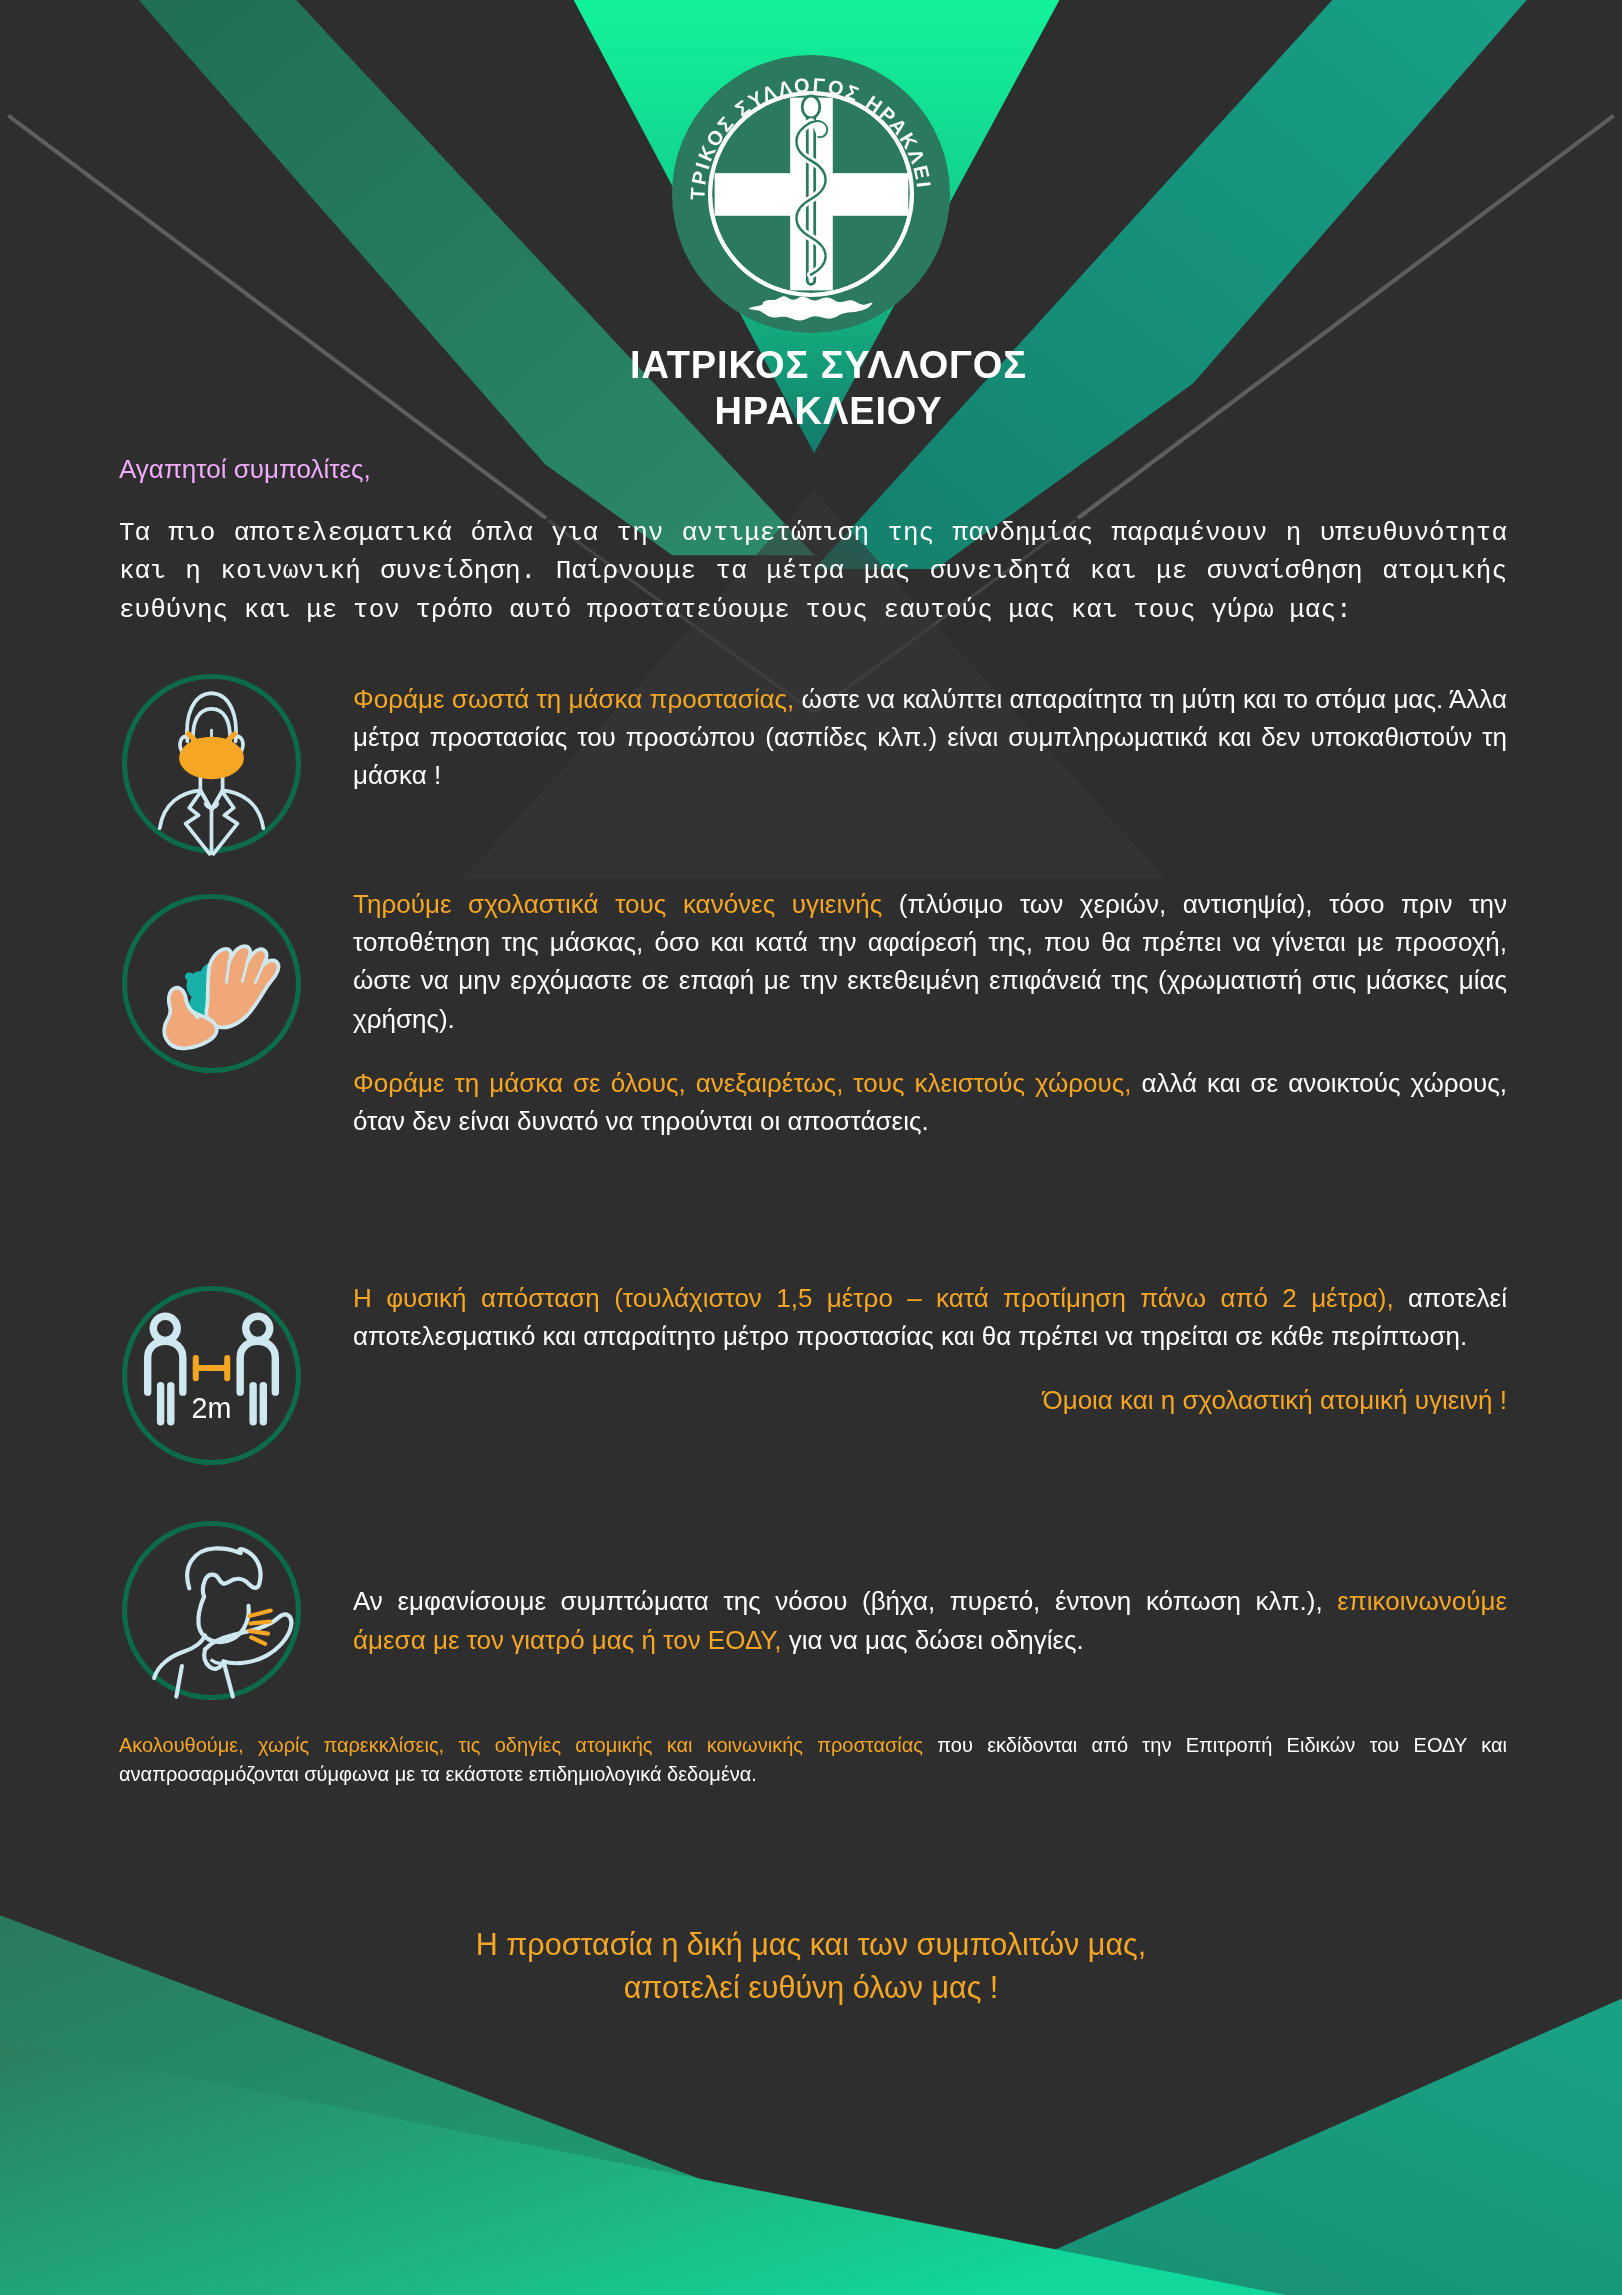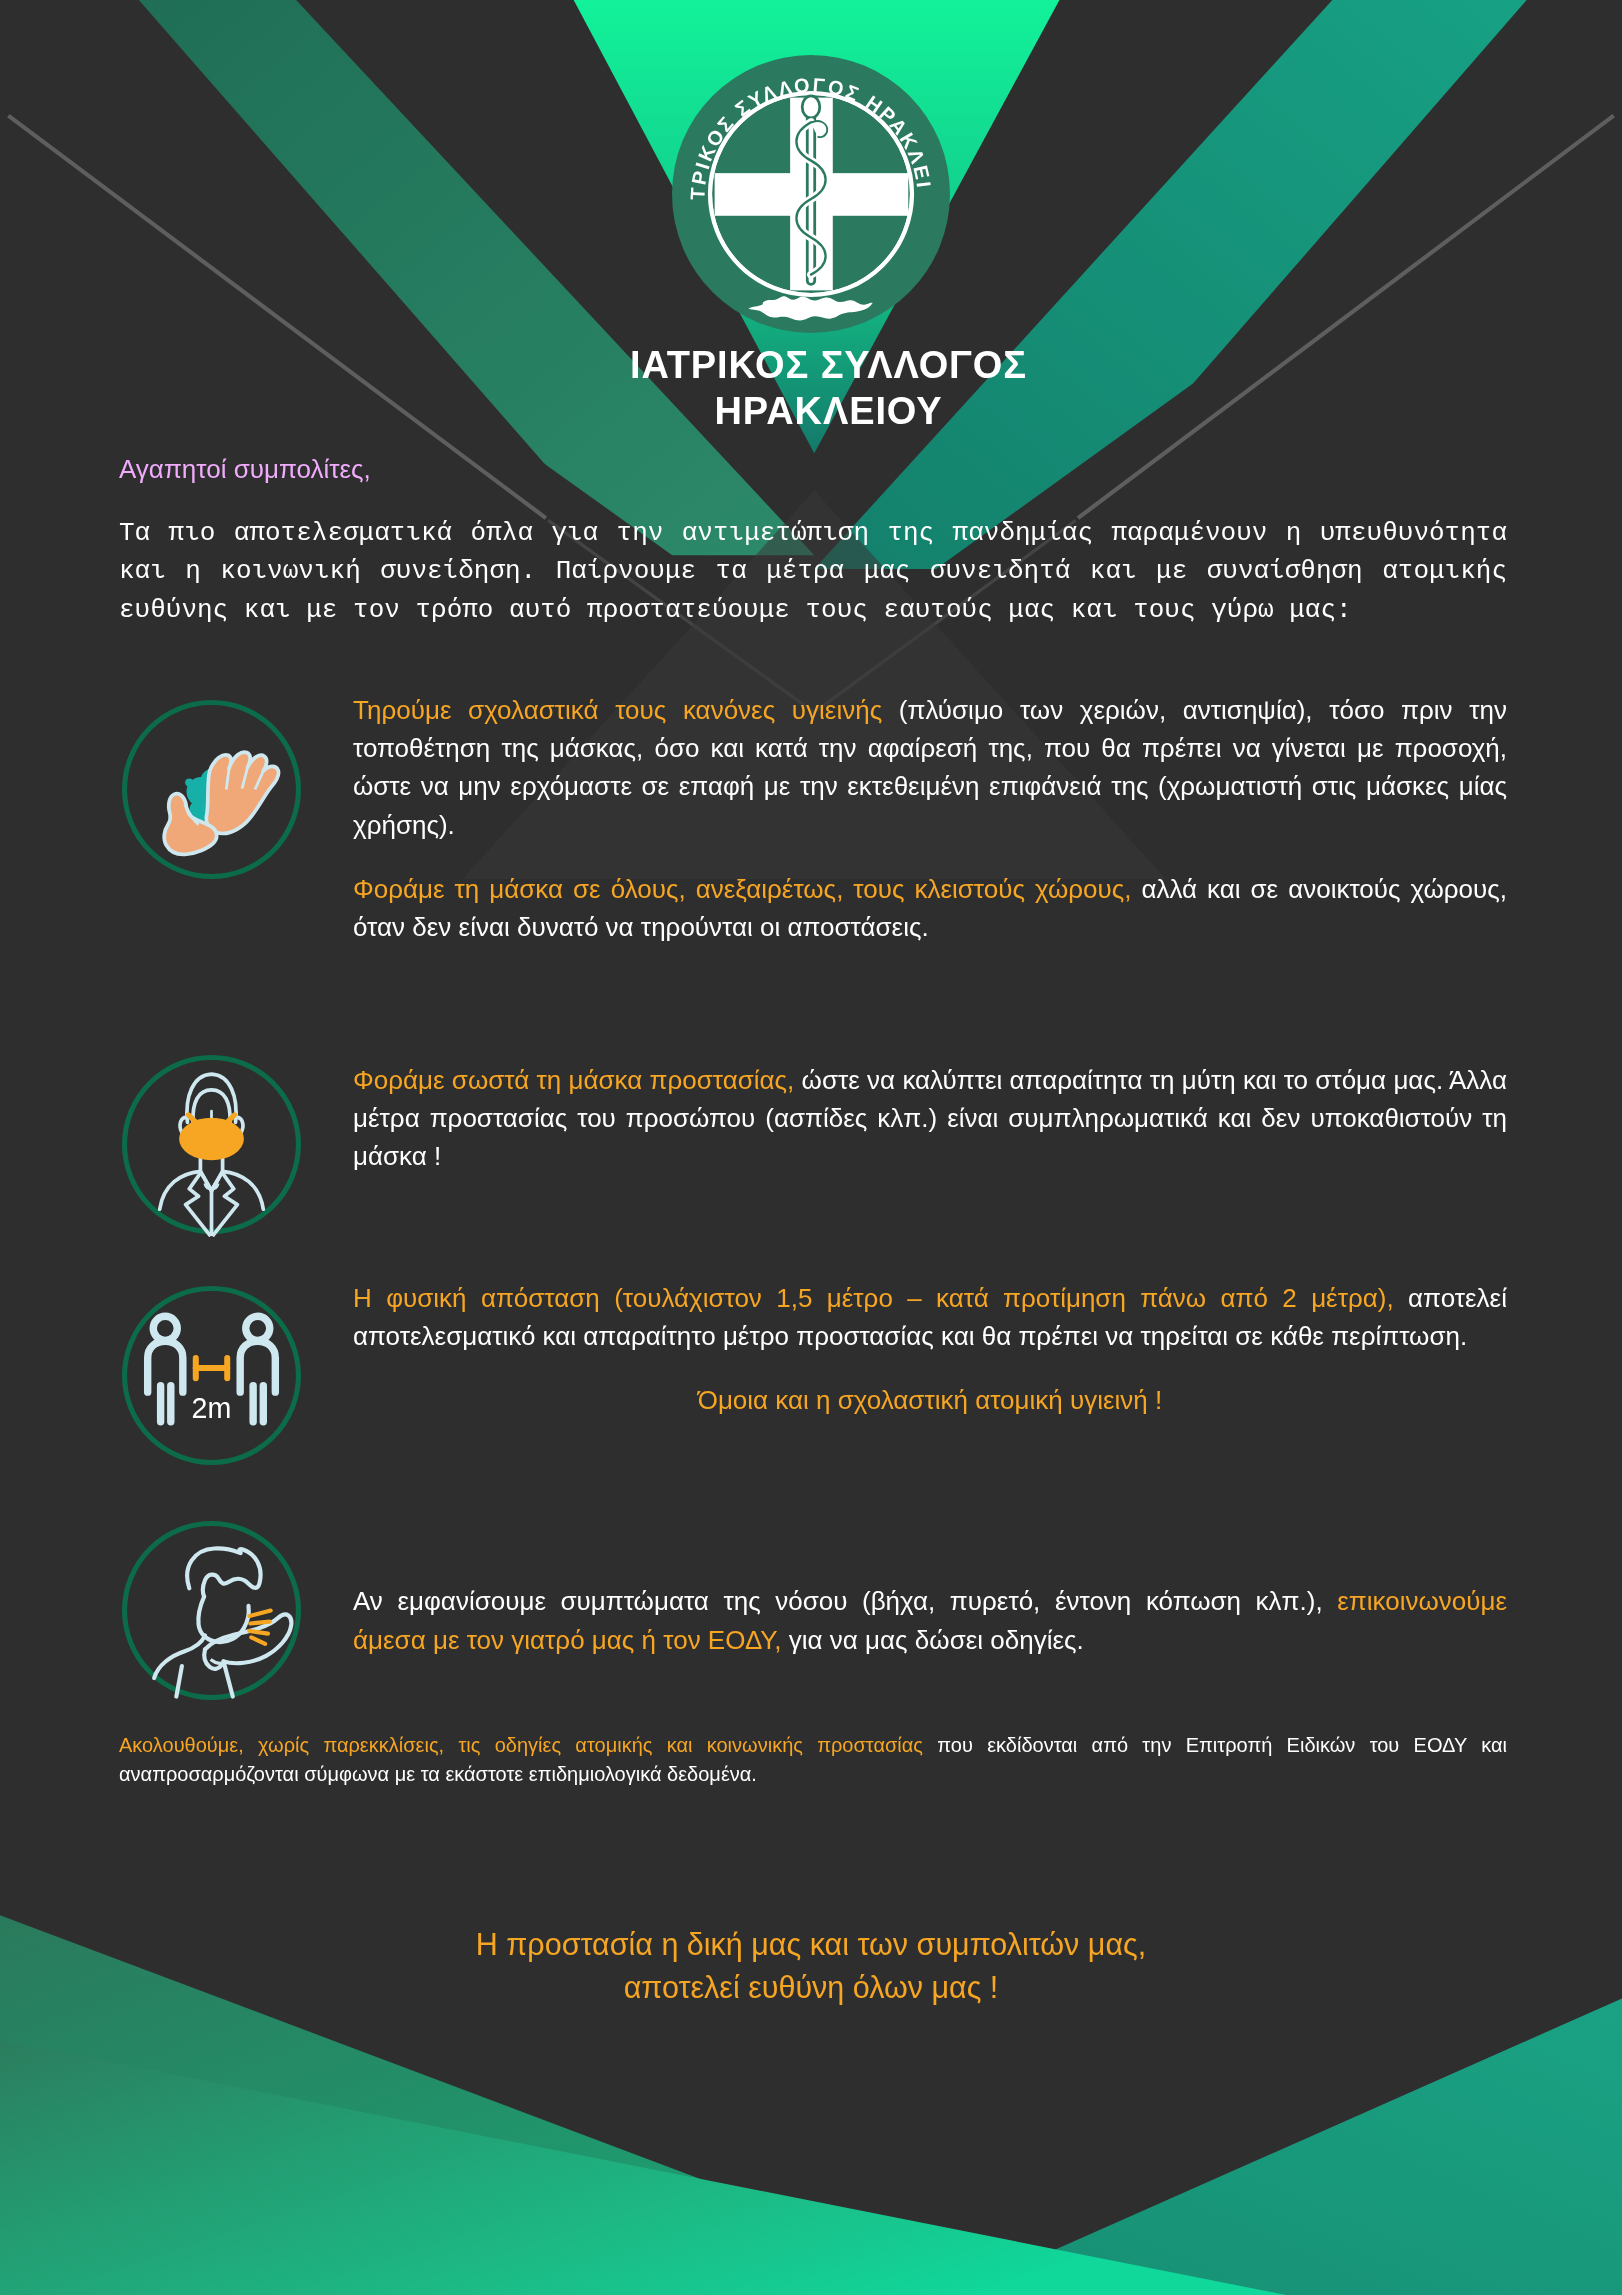--- a/index.html
+++ b/index.html
@@ -120,21 +120,21 @@
     font-size: 26px;
     line-height: 1.47;
     text-align: justify;
     text-justify: inter-word;
     font-family:"Liberation Sans", sans-serif;
   }
   .para + .para { margin-top: 26px; }
 
   .hl { color:#f7a623; }
 
-  .para-line-last { text-align:center; }
+  .para-line-last { text-align:right; }
 
   
   .closing {
     position:absolute;
     left: 119px;
     top: 1731px;
     width: 1388px;
     color:#ffffff;
     font-size: 20px;
     line-height: 1.47;
@@ -274,20 +274,57 @@
     <span class="brand-line">ΗΡΑΚΛΕΙΟΥ</span>
   </div>
 
   <div class="content">
     <div class="greeting">Αγαπητοί συμπολίτες,</div>
     <div class="intro">Τα πιο αποτελεσματικά όπλα για την αντιμετώπιση της πανδημίας παραμένουν η υπευθυνότητα και η κοινωνική συνείδηση. Παίρνουμε τα μέτρα μας συνειδητά και με συναίσθηση ατομικής ευθύνης και με τον τρόπο αυτό προστατεύουμε τους εαυτούς μας και τους γύρω μας:</div>
   </div>
 
   <div class="blocks">
 
+    <div class="row" style="min-height:194px;">
+      <div class="icon-col">
+        <div class="icon-holder" style="top:-8.3px;">
+          <svg viewBox="0 0 400 400" xmlns="http://www.w3.org/2000/svg">
+            <circle cx="200" cy="200" r="188" fill="none" stroke="#0c6b49" stroke-width="11"></circle>
+
+            <path d="M 148 152 C 142 96 160 50 200 48 C 240 50 258 96 252 152" fill="none" stroke="#cfe8ef" stroke-width="8" stroke-linecap="round"></path>
+            <path d="M 160 152 C 158 108 172 82 200 82 C 228 82 242 108 240 152" fill="none" stroke="#cfe8ef" stroke-width="8" stroke-linecap="round"></path>
+
+            <path d="M 150 142 C 132 138 128 160 136 174 C 142 184 150 182 152 178" fill="none" stroke="#cfe8ef" stroke-width="8" stroke-linecap="round"></path>
+            <path d="M 250 142 C 268 138 272 160 264 174 C 258 184 250 182 248 178" fill="none" stroke="#cfe8ef" stroke-width="8" stroke-linecap="round"></path>
+
+            <path d="M 200 128 L 200 142 C 200 148 206 150 210 147" fill="none" stroke="#cfe8ef" stroke-width="6" stroke-linecap="round"></path>
+
+            <path d="M 176 212 L 176 258" stroke="#cfe8ef" stroke-width="8" stroke-linecap="round" fill="none"></path>
+            <path d="M 224 212 L 224 258" stroke="#cfe8ef" stroke-width="8" stroke-linecap="round" fill="none"></path>
+
+            <path d="M 88 340 C 96 286 134 262 176 258 L 200 300 L 224 258 C 266 262 304 286 312 340" fill="none" stroke="#cfe8ef" stroke-width="8" stroke-linecap="round" stroke-linejoin="round"></path>
+
+            <path d="M 176 258 L 200 300 L 224 258" fill="none" stroke="#cfe8ef" stroke-width="8" stroke-linejoin="round"></path>
+            <path d="M 186 284 C 190 300 210 300 214 284" fill="none" stroke="#cfe8ef" stroke-width="7"></path>
+
+            <path d="M 176 262 L 152 296 L 172 312 L 144 330 L 198 398" fill="none" stroke="#cfe8ef" stroke-width="8" stroke-linejoin="round"></path>
+            <path d="M 224 262 L 248 296 L 228 312 L 256 330 L 202 398" fill="none" stroke="#cfe8ef" stroke-width="8" stroke-linejoin="round"></path>
+            <path d="M 200 300 L 200 398" fill="none" stroke="#cfe8ef" stroke-width="8"></path>
+
+            <ellipse cx="200" cy="188" rx="70" ry="46" fill="#f7a623"></ellipse>
+            <path d="M 150 136 C 164 150 174 158 176 164" stroke="#f7a623" stroke-width="11" fill="none" stroke-linecap="round"></path>
+            <path d="M 250 136 C 236 150 226 158 224 164" stroke="#f7a623" stroke-width="11" fill="none" stroke-linecap="round"></path>
+          </svg>
+        </div>
+      </div>
+      <div class="text-col">
+        <p class="para"><span class="hl">Φοράμε σωστά τη μάσκα προστασίας,</span><span> ώστε να καλύπτει απαραίτητα τη μύτη και το στόμα μας. Άλλα μέτρα προστασίας του προσώπου (ασπίδες κλπ.) είναι συμπληρωματικά και δεν υποκαθιστούν τη μάσκα !</span></p>
+      </div>
+    </div>
+
     <div class="row" style="min-height:370px; margin-top:11px;">
       <div class="icon-col">
         <div class="icon-holder" style="top:7.4px;">
           <svg viewBox="0 0 400 400" xmlns="http://www.w3.org/2000/svg">
             <circle cx="200" cy="200" r="188" fill="none" stroke="#0c6b49" stroke-width="11"></circle>
 
             <g fill="#17b0a8">
               <circle cx="178" cy="205" r="32"></circle>
               <circle cx="204" cy="182" r="28"></circle>
               <circle cx="206" cy="232" r="30"></circle>
@@ -314,57 +351,20 @@
             <path d="M 142 232 C 152 252 160 266 172 276" stroke="#cfe8ef" stroke-width="6" fill="none"></path>
           </svg>
         </div>
       </div>
       <div class="text-col">
         <p class="para"><span class="hl">Τηρούμε σχολαστικά τους κανόνες υγιεινής</span><span> (πλύσιμο των χεριών, αντισηψία), τόσο πριν την τοποθέτηση της μάσκας, όσο και κατά την αφαίρεσή της, που θα πρέπει να γίνεται με προσοχή, ώστε να μην ερχόμαστε σε επαφή με την εκτεθειμένη επιφάνειά της (χρωματιστή στις μάσκες μίας χρήσης).</span></p>
         <p class="para"><span class="hl">Φοράμε τη μάσκα σε όλους, ανεξαιρέτως, τους κλειστούς χώρους,</span><span> αλλά και σε ανοικτούς χώρους, όταν δεν είναι δυνατό να τηρούνται οι αποστάσεις.</span></p>
       </div>
     </div>
 
-    <div class="row" style="min-height:194px;">
-      <div class="icon-col">
-        <div class="icon-holder" style="top:-8.3px;">
-          <svg viewBox="0 0 400 400" xmlns="http://www.w3.org/2000/svg">
-            <circle cx="200" cy="200" r="188" fill="none" stroke="#0c6b49" stroke-width="11"></circle>
-
-            <path d="M 148 152 C 142 96 160 50 200 48 C 240 50 258 96 252 152" fill="none" stroke="#cfe8ef" stroke-width="8" stroke-linecap="round"></path>
-            <path d="M 160 152 C 158 108 172 82 200 82 C 228 82 242 108 240 152" fill="none" stroke="#cfe8ef" stroke-width="8" stroke-linecap="round"></path>
-
-            <path d="M 150 142 C 132 138 128 160 136 174 C 142 184 150 182 152 178" fill="none" stroke="#cfe8ef" stroke-width="8" stroke-linecap="round"></path>
-            <path d="M 250 142 C 268 138 272 160 264 174 C 258 184 250 182 248 178" fill="none" stroke="#cfe8ef" stroke-width="8" stroke-linecap="round"></path>
-
-            <path d="M 200 128 L 200 142 C 200 148 206 150 210 147" fill="none" stroke="#cfe8ef" stroke-width="6" stroke-linecap="round"></path>
-
-            <path d="M 176 212 L 176 258" stroke="#cfe8ef" stroke-width="8" stroke-linecap="round" fill="none"></path>
-            <path d="M 224 212 L 224 258" stroke="#cfe8ef" stroke-width="8" stroke-linecap="round" fill="none"></path>
-
-            <path d="M 88 340 C 96 286 134 262 176 258 L 200 300 L 224 258 C 266 262 304 286 312 340" fill="none" stroke="#cfe8ef" stroke-width="8" stroke-linecap="round" stroke-linejoin="round"></path>
-
-            <path d="M 176 258 L 200 300 L 224 258" fill="none" stroke="#cfe8ef" stroke-width="8" stroke-linejoin="round"></path>
-            <path d="M 186 284 C 190 300 210 300 214 284" fill="none" stroke="#cfe8ef" stroke-width="7"></path>
-
-            <path d="M 176 262 L 152 296 L 172 312 L 144 330 L 198 398" fill="none" stroke="#cfe8ef" stroke-width="8" stroke-linejoin="round"></path>
-            <path d="M 224 262 L 248 296 L 228 312 L 256 330 L 202 398" fill="none" stroke="#cfe8ef" stroke-width="8" stroke-linejoin="round"></path>
-            <path d="M 200 300 L 200 398" fill="none" stroke="#cfe8ef" stroke-width="8"></path>
-
-            <ellipse cx="200" cy="188" rx="70" ry="46" fill="#f7a623"></ellipse>
-            <path d="M 150 136 C 164 150 174 158 176 164" stroke="#f7a623" stroke-width="11" fill="none" stroke-linecap="round"></path>
-            <path d="M 250 136 C 236 150 226 158 224 164" stroke="#f7a623" stroke-width="11" fill="none" stroke-linecap="round"></path>
-          </svg>
-        </div>
-      </div>
-      <div class="text-col">
-        <p class="para"><span class="hl">Φοράμε σωστά τη μάσκα προστασίας,</span><span> ώστε να καλύπτει απαραίτητα τη μύτη και το στόμα μας. Άλλα μέτρα προστασίας του προσώπου (ασπίδες κλπ.) είναι συμπληρωματικά και δεν υποκαθιστούν τη μάσκα !</span></p>
-      </div>
-    </div>
-
     <div class="row" style="min-height:241px; margin-top:24px;">
       <div class="icon-col">
         <div class="icon-holder" style="top:4.6px;">
           <svg viewBox="0 0 400 400" xmlns="http://www.w3.org/2000/svg">
             <circle cx="200" cy="200" r="188" fill="none" stroke="#0c6b49" stroke-width="11"></circle>
 
             <circle cx="100" cy="98" r="26" fill="none" stroke="#cfe8ef" stroke-width="16"></circle>
             <path d="M 62 236 L 62 162 C 62 140 78 126 100 126 C 122 126 138 140 138 162 L 138 236" fill="none" stroke="#cfe8ef" stroke-width="16" stroke-linecap="round"></path>
             <path d="M 90 222 L 90 300" stroke="#cfe8ef" stroke-width="16" stroke-linecap="round" fill="none"></path>
             <path d="M 112 222 L 112 300" stroke="#cfe8ef" stroke-width="16" stroke-linecap="round" fill="none"></path>

